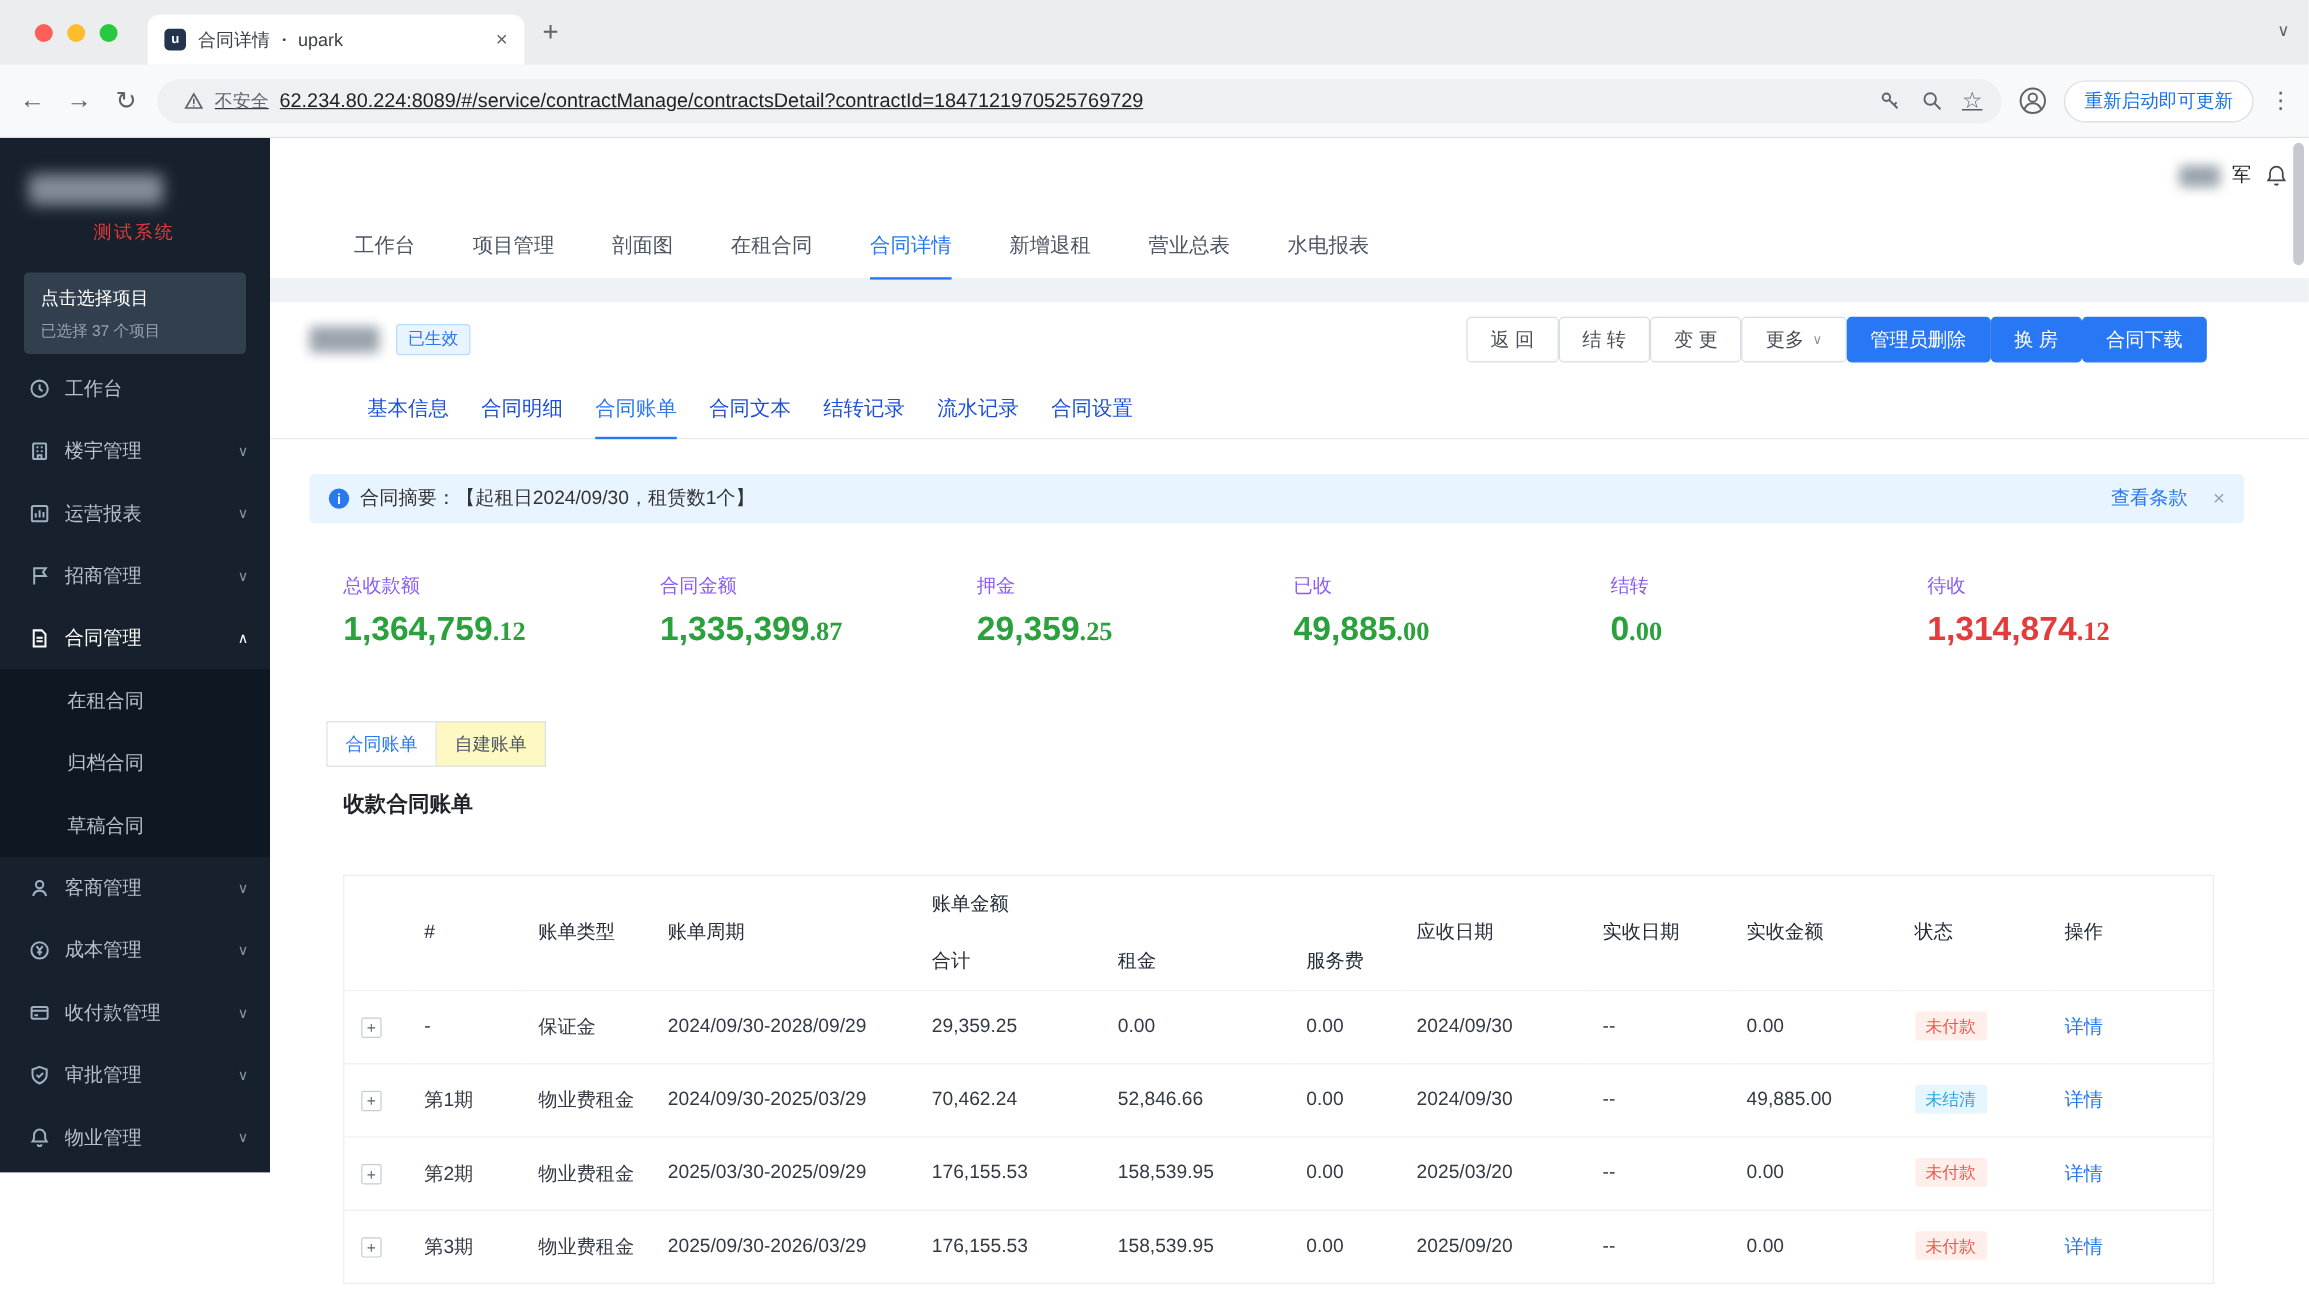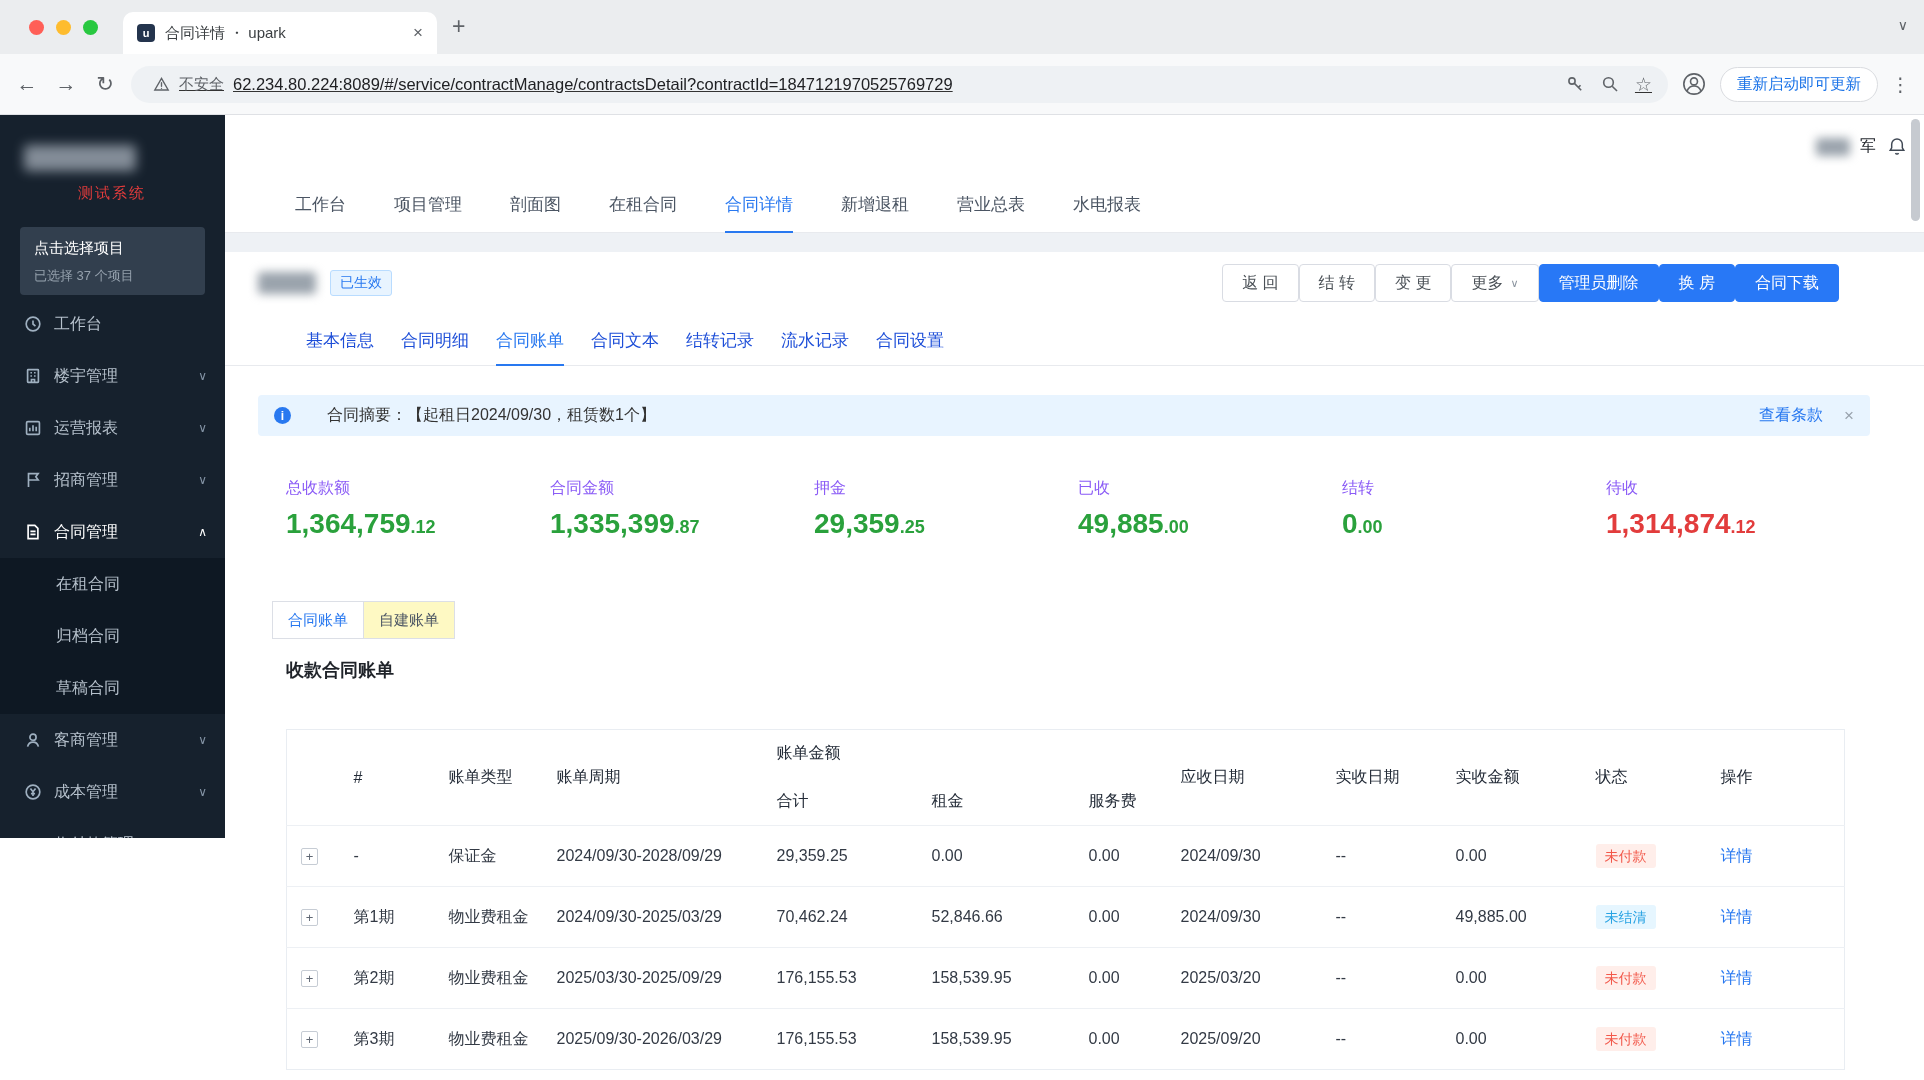--- a/index.html
+++ b/index.html
@@ -24,21 +24,21 @@
   .omnibox { flex:1; height:37px; background:#eef1f4; border-radius:19px; display:flex; align-items:center; padding:0 16px; gap:9px;text-decoration:underline; }
   .sec-label { color:#5f6368; font-size:15px; white-space:nowrap; }
   .url-text { color:#202124; font-size:16.5px; flex:1; white-space:nowrap; overflow:hidden; }
   .omni-ico { display:flex; margin-left:6px; }
   .star-ico { font-size:19px; color:#5f6368; margin-left:6px; }
   .avatar-btn { display:flex; }
   .update-chip { height:35px; border:1px solid #dadce0; background:#fff; color:#1a73e8; border-radius:18px; display:flex; align-items:center; padding:0 16px; font-size:15.5px; white-space:nowrap; }
   .menu-dots { color:#5f6368; font-size:19px; }
   
   .app { position:absolute; top:115px; left:0; width:1924px; height:965px; }
-  .sidebar { position:absolute; left:0; top:0; width:225px; height:723px; background:#16212d; overflow:hidden;padding-left:17px; }
+  .sidebar { position:absolute; left:0; top:0; width:225px; height:862px; background:#16212d; overflow:hidden;padding-left:17px; }
   .logo-blur { position:absolute; left:24px; top:30px; width:112px; height:26px; background:#97a0ab; filter:blur(6px); border-radius:4px; opacity:.85; }
   .sys-tag { position:absolute; left:78px; top:69px; color:#e23c3c; font-size:15px; letter-spacing:2px; }
   .proj { position:absolute; left:20px; top:112px; width:185px; height:68px; background:#323f4e; border-radius:4px; padding:12px 14px; cursor:pointer; }
   .proj-t { color:#fff; font-size:15px; }
   .proj-s { color:#95a1ad; font-size:13px; margin-top:9px; }
   .menu { position:absolute; left:0; top:183px; width:225px; }
   .menu-item { height:52px; display:flex; align-items:center; padding:0 18px 0 24px; color:#b6c1cc; font-size:16px; gap:12px; cursor:pointer; }
   .menu-item .mlabel { flex:1; white-space:nowrap; }
   .micon { display:flex; width:18px; }
   .chev { font-size:12px; color:#8494a5; }
@@ -65,28 +65,28 @@
   .t-btns { display:flex; }
   .btn { height:38px; display:flex; align-items:center; padding:0 19px; border:1px solid #d9dce3; border-radius:4px; background:#fff; color:#4a5056; font-size:16px; gap:7px; white-space:nowrap; cursor:pointer; }
   .btn .chev { color:#8a939e; font-size:11px; }
   .btn-blue { background:#2878f6; border-color:#2878f6; color:#fff; }
   .subtabs { display:flex; gap:27px; padding-left:81px; height:48px; border-bottom:1px solid #e8eaee; margin-top:13px; }
   .subtab { line-height:46px; font-size:17px; color:#1d4ed8; position:relative; cursor:pointer; white-space:nowrap; }
   .subtab.active { color:#2878f0; }
   .subtab.active::after { content:""; position:absolute; left:0; right:0; bottom:-1px; height:2px; background:#2878f0; }
   .banner { margin:29px 54px 0 33px; height:41px; background:#e8f4ff; border-radius:4px; display:flex; align-items:center; padding:0 16px; gap:9px; }
   .info-ico { width:17px; height:17px; min-width:17px; background:#2878f0; color:#fff; border-radius:50%; font-size:12px; font-weight:bold; display:flex; align-items:center; justify-content:center; }
-  .banner-text { font-size:16px; color:#333; flex:1;margin-left:27px; }
+  .banner-text { font-size:16px; color:#333; flex:1; }
   .banner-link { color:#2878f0; font-size:16px; cursor:pointer; }
   .banner-close { color:#98a2ad; font-size:17px; margin-left:12px; cursor:pointer; }
   .stats { display:flex; padding-left:61px; margin-top:42px; }
   .stat { width:264px; }
   .stat-label { font-size:16px; color:#8b5cf6; }
   .stat-value { margin-top:9px; font-weight:bold; font-size:28px; }
-  .stat-value .dec { font-size:18px; }
+  .stat-value .dec { font-size:22px;font-family:Liberation Serif, serif; }
   .stat.green .stat-value { color:#2aa13c; }
   .stat.red .stat-value { color:#e23c3c; }
   .billing-tabs { display:flex; margin:61px 0 0 47px; }
   .btab { height:38px; display:flex; align-items:center; padding:0 15px; font-size:15px; border:1px solid #dcdfe6; color:#4b5563; background:#fef9c3; cursor:pointer; white-space:nowrap; }
   .btab + .btab { border-left:none; }
   .btab.active { background:#fff; color:#2878f0; }
   .section-title { margin:21px 0 0 61px; font-size:18px; font-weight:bold; color:#1f2329; line-height:21px; }
   .btable { margin:48px 0 0 61px; border-collapse:collapse; width:1558px; border:1px solid #e9edf2; table-layout:fixed; }
   .btable th { font-weight:normal; color:#242c38; font-size:16px; text-align:left; padding:0 12px; height:48px; white-space:nowrap; }
   .btable td { font-size:16px; color:#333a45; height:61px; padding:0 12px; border-top:1px solid #edf0f4; white-space:nowrap; }

